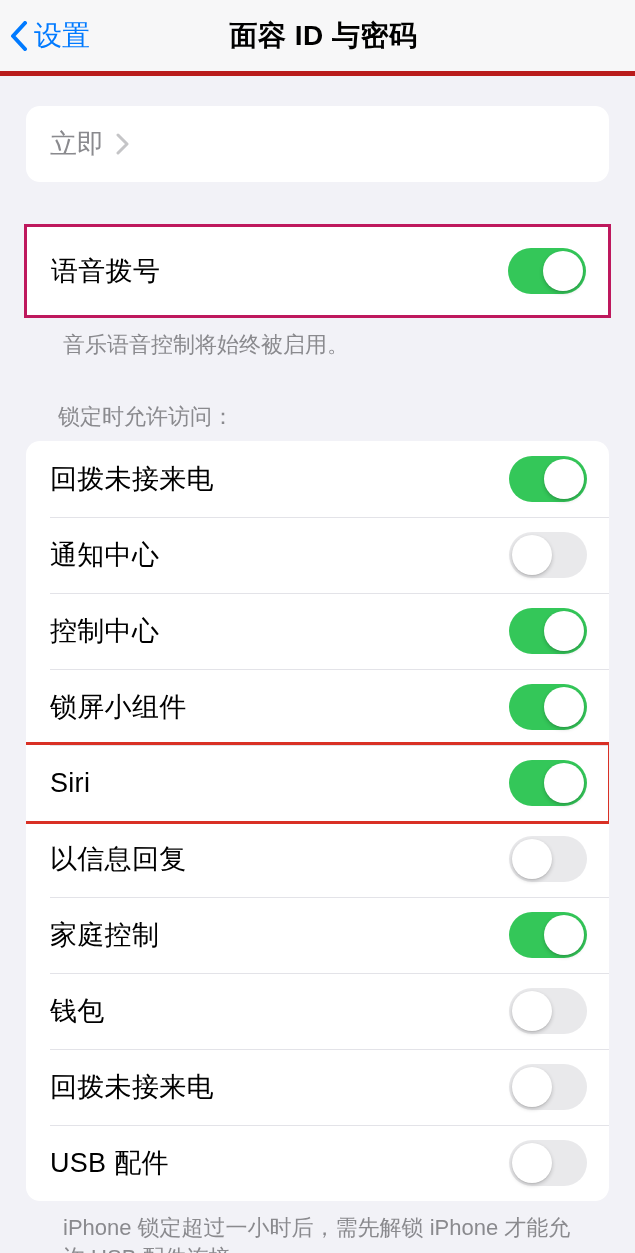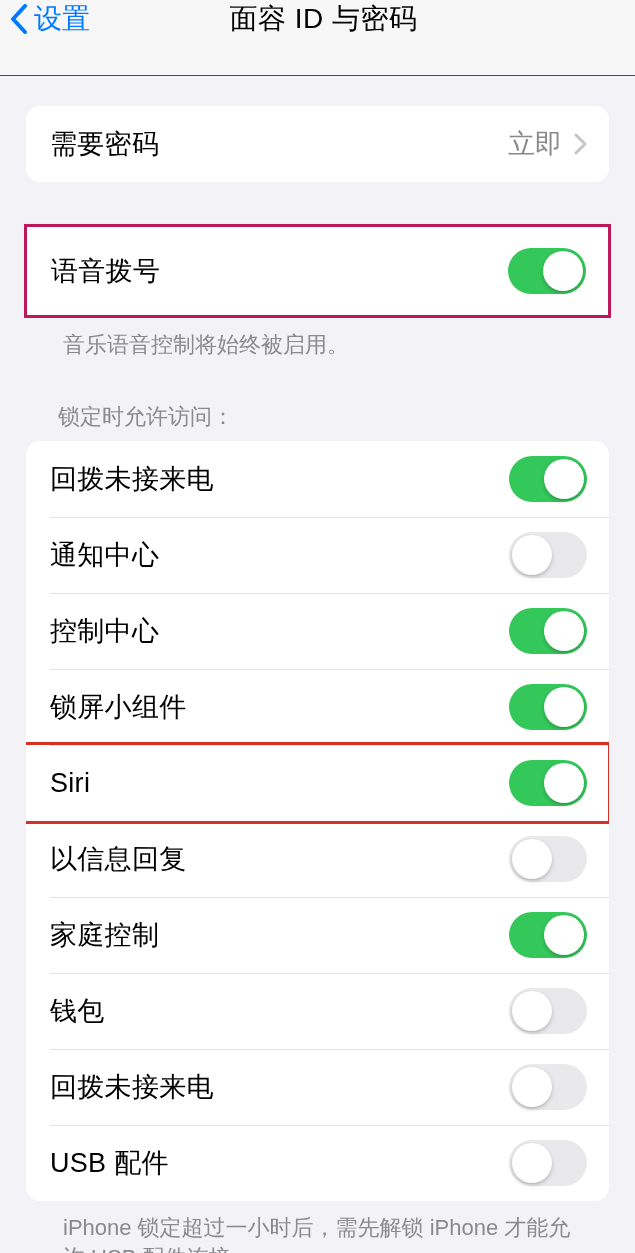--- a/index.html
+++ b/index.html
@@ -11,23 +11,23 @@
     body {
       width: 635px;
       height: 1253px;
       background: #f2f2f7;
       font-family: -apple-system, "Helvetica Neue", Arial, sans-serif;
       overflow: hidden;
     }
     .header {
       height: 76px;
       display: flex;
-      align-items: flex-start;
+      align-items: center;
       background: #f7f7f8;
-      border-bottom: 1px solid #b91c1c;
+      border-bottom: 5px solid #b91c1c;
       position: relative;
     }
     .back-button {
       display: flex;
       align-items: center;
       padding-left: 10px;
       color: #007aff;
       font-size: 28px;
       z-index: 2;
     }
@@ -35,21 +35,21 @@
       width: 18px;
       height: 30px;
       margin-right: 6px;
     }
     .header-title {
       position: absolute;
       left: 12px;
       right: 0;
       text-align: center;
       font-size: 28px;
-      font-weight: 400;
+      font-weight: 700;
       color: #000;
       letter-spacing: 0.5px;
     }
     .content {
       padding-top: 30px;
     }
     .group {
       background: #fff;
       border-radius: 14px;
       margin: 0 26px;
@@ -165,21 +165,20 @@
     </svg>
     <span>设置</span>
   </div>
   <div class="header-title">面容 ID 与密码</div>
 </div>
 
 <div class="content">
 
   <div class="group">
     <div class="cell">
-      <div class="cell-label">需要密码</div>
       <div class="cell-right">
         <div class="cell-value">立即</div>
         <svg class="disclosure" viewBox="0 0 13 22">
           <polyline points="2,2 11,11 2,20" fill="none" stroke="#c5c5c7" stroke-width="3" stroke-linecap="round" stroke-linejoin="round"></polyline>
         </svg>
       </div>
     </div>
   </div>
 
   <div class="section-spacer"></div>

